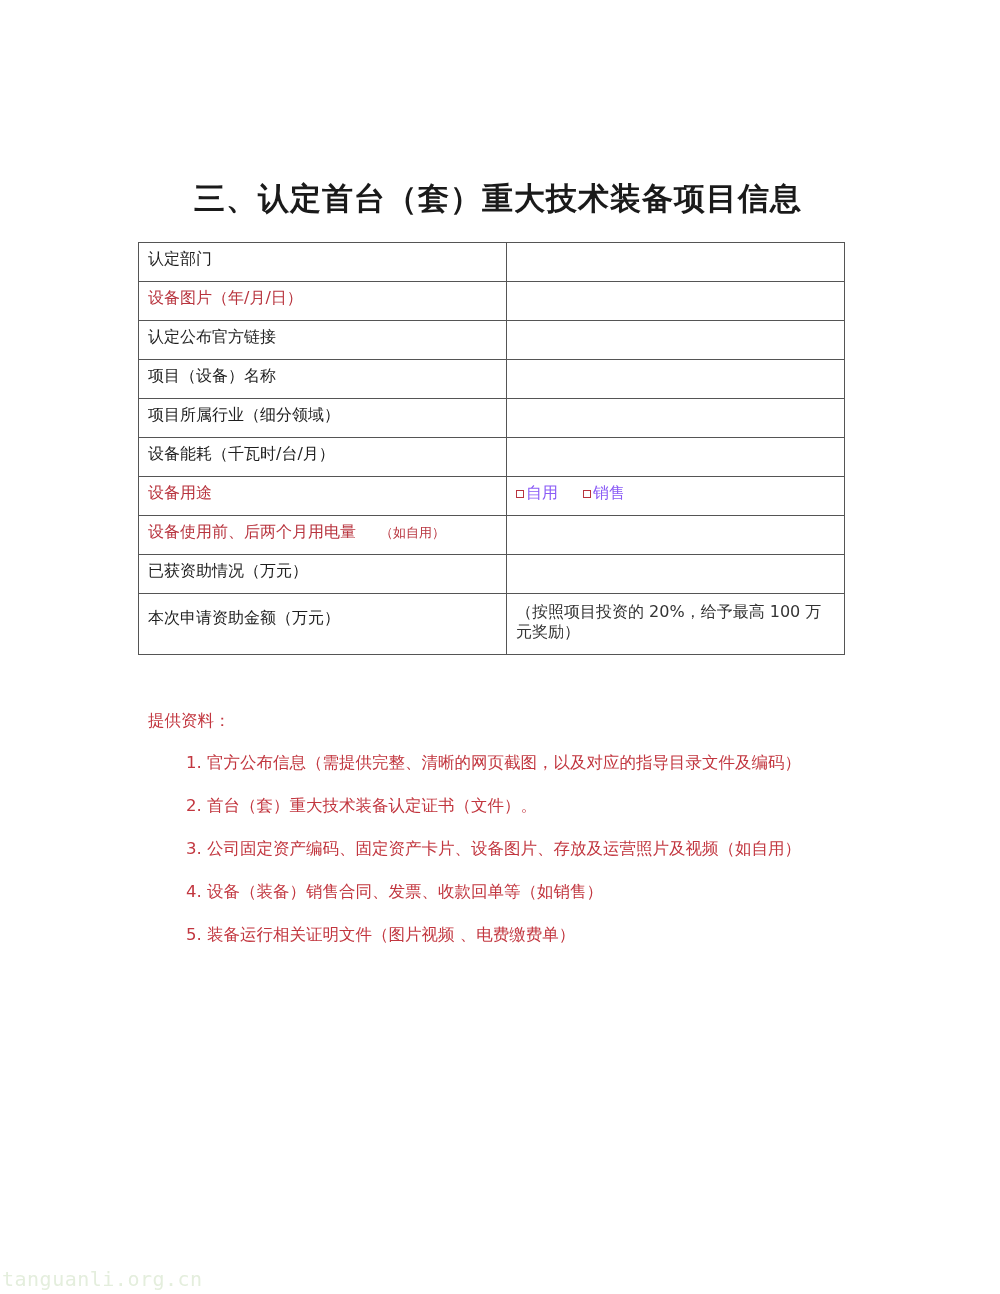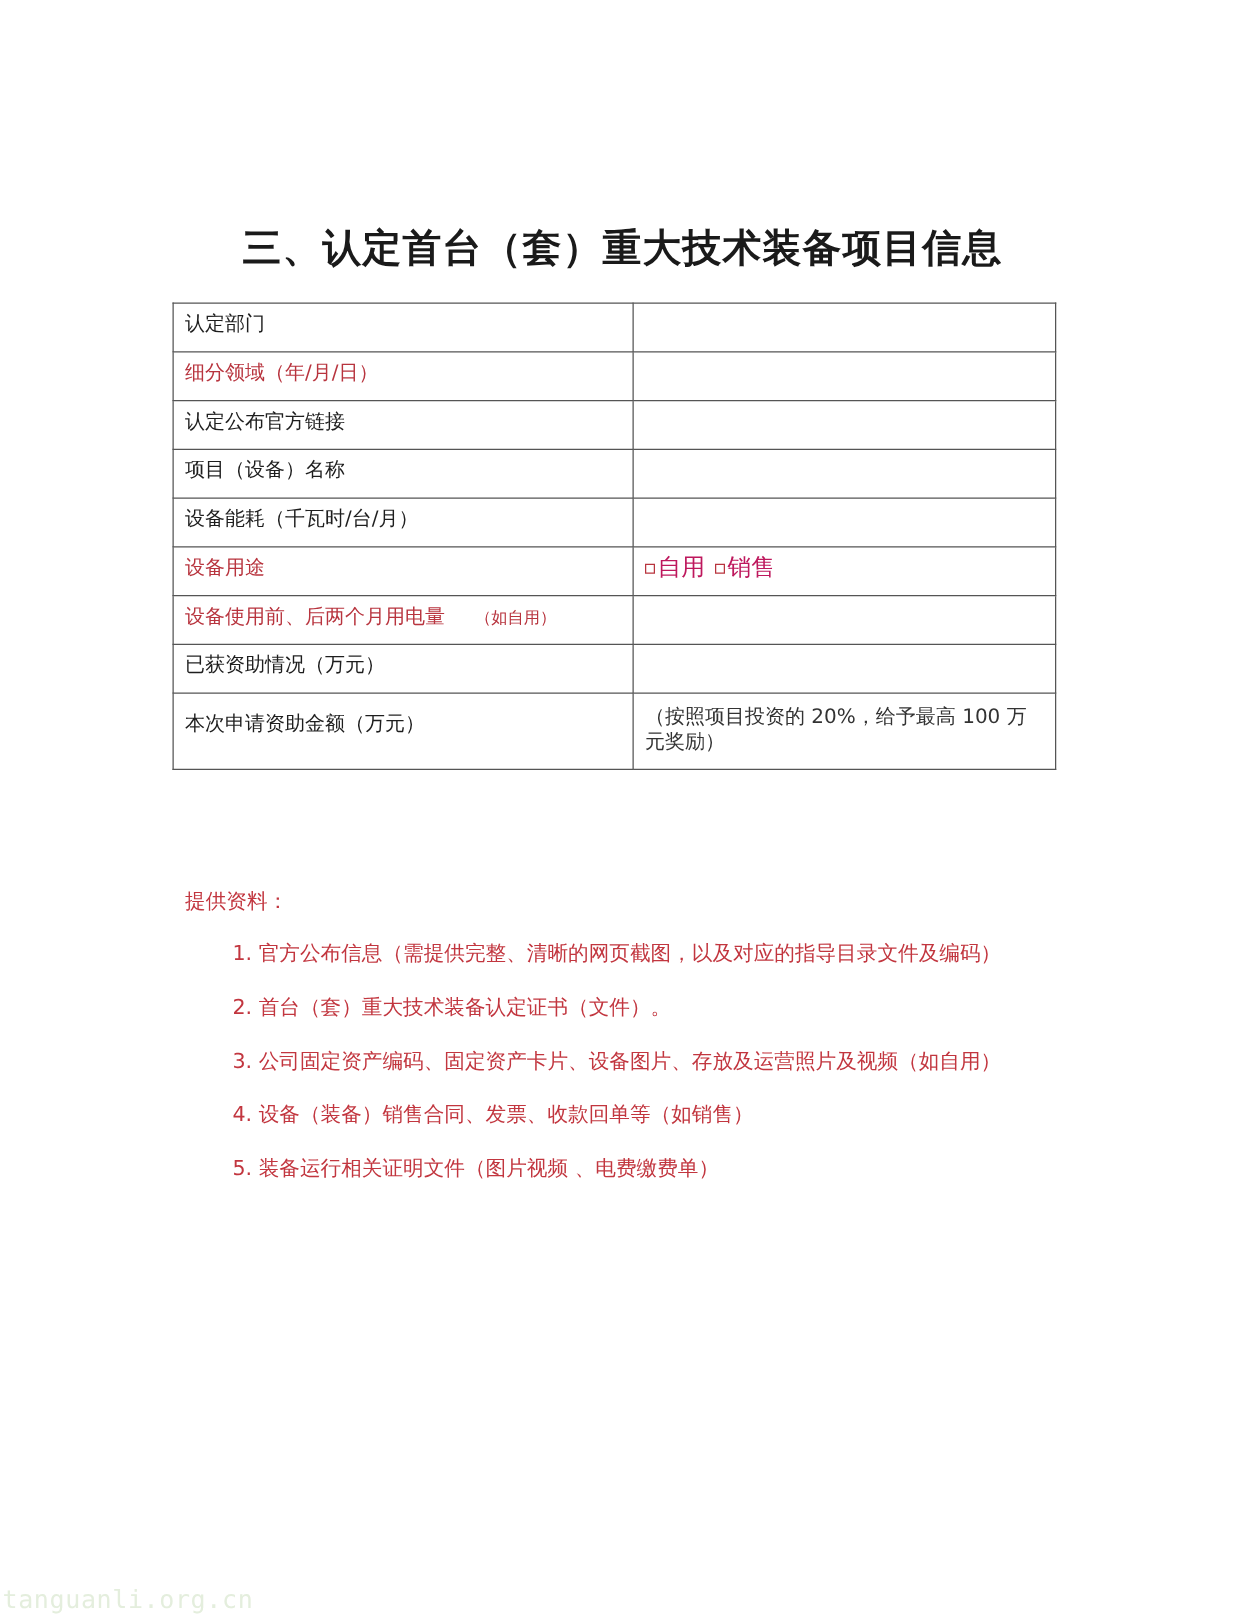--- a/index.html
+++ b/index.html
@@ -46,23 +46,23 @@
       padding-top: 5px;
     }
     .form-table col.label-col { width: 368px; }
     .form-table col.value-col { width: 338px; }
     .red { color: #b8343e; }
     .dark { color: #1e1e1e; }
     .small { font-size: 13px; margin-left: 24px; }
     .tall td { height: 61px; }
     .checkbox-group {
       display: flex;
-      gap: 8px;
-      font-size: 19px;
-      color: #be185d;
+      gap: 25px;
+      font-size: 16px;
+      color: #8b5cf6;
     }
     .checkbox {
       display: inline-flex;
       align-items: center;
       gap: 2px;
     }
     .box {
       display: inline-block;
       width: 6px;
       height: 6px;
@@ -109,29 +109,33 @@
   <colgroup>
     <col class="label-col">
     <col class="value-col">
   </colgroup>
   <tbody>
     <tr>
       <td class="dark">认定部门</td>
       <td></td>
     </tr>
     <tr>
-      <td class="red">细分领域（年/月/日）</td>
+      <td class="red">设备图片（年/月/日）</td>
       <td></td>
     </tr>
     <tr>
       <td class="dark">认定公布官方链接</td>
       <td></td>
     </tr>
     <tr>
       <td class="dark">项目（设备）名称</td>
+      <td></td>
+    </tr>
+    <tr>
+      <td class="dark">项目所属行业（细分领域）</td>
       <td></td>
     </tr>
     <tr>
       <td class="dark">设备能耗（千瓦时/台/月）</td>
       <td></td>
     </tr>
     <tr>
       <td class="red">设备用途</td>
       <td>
         <div class="checkbox-group">

